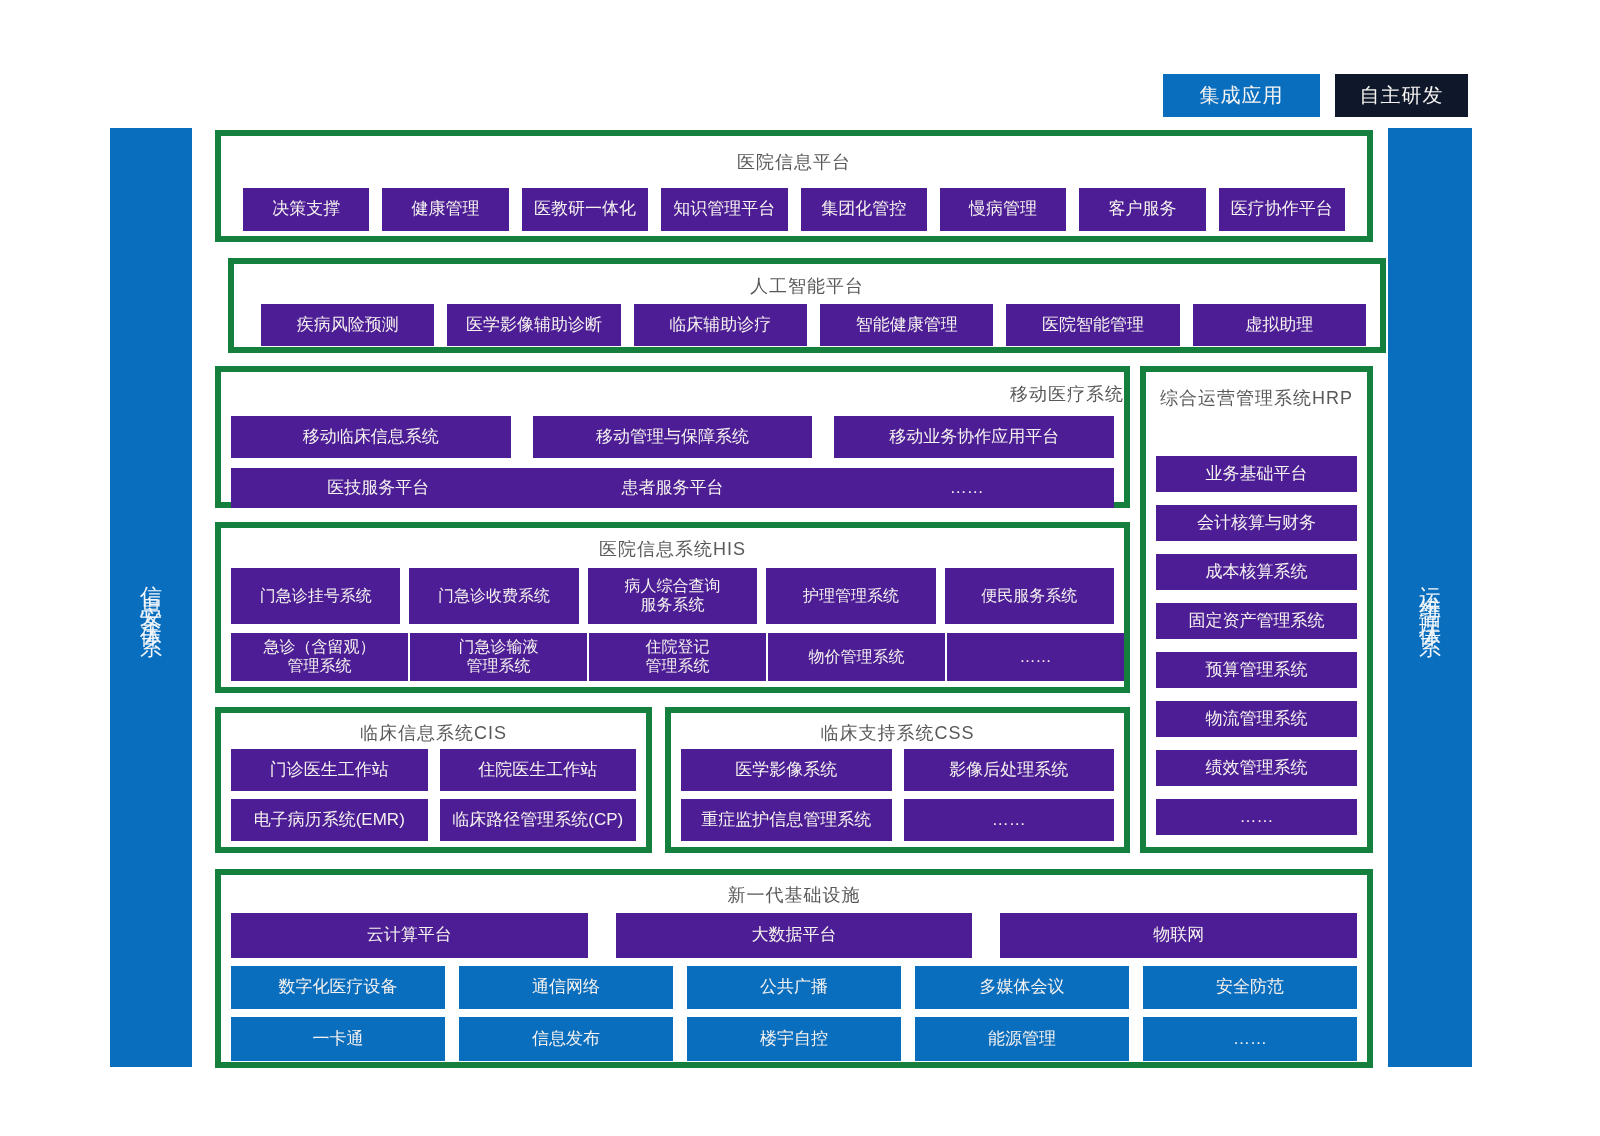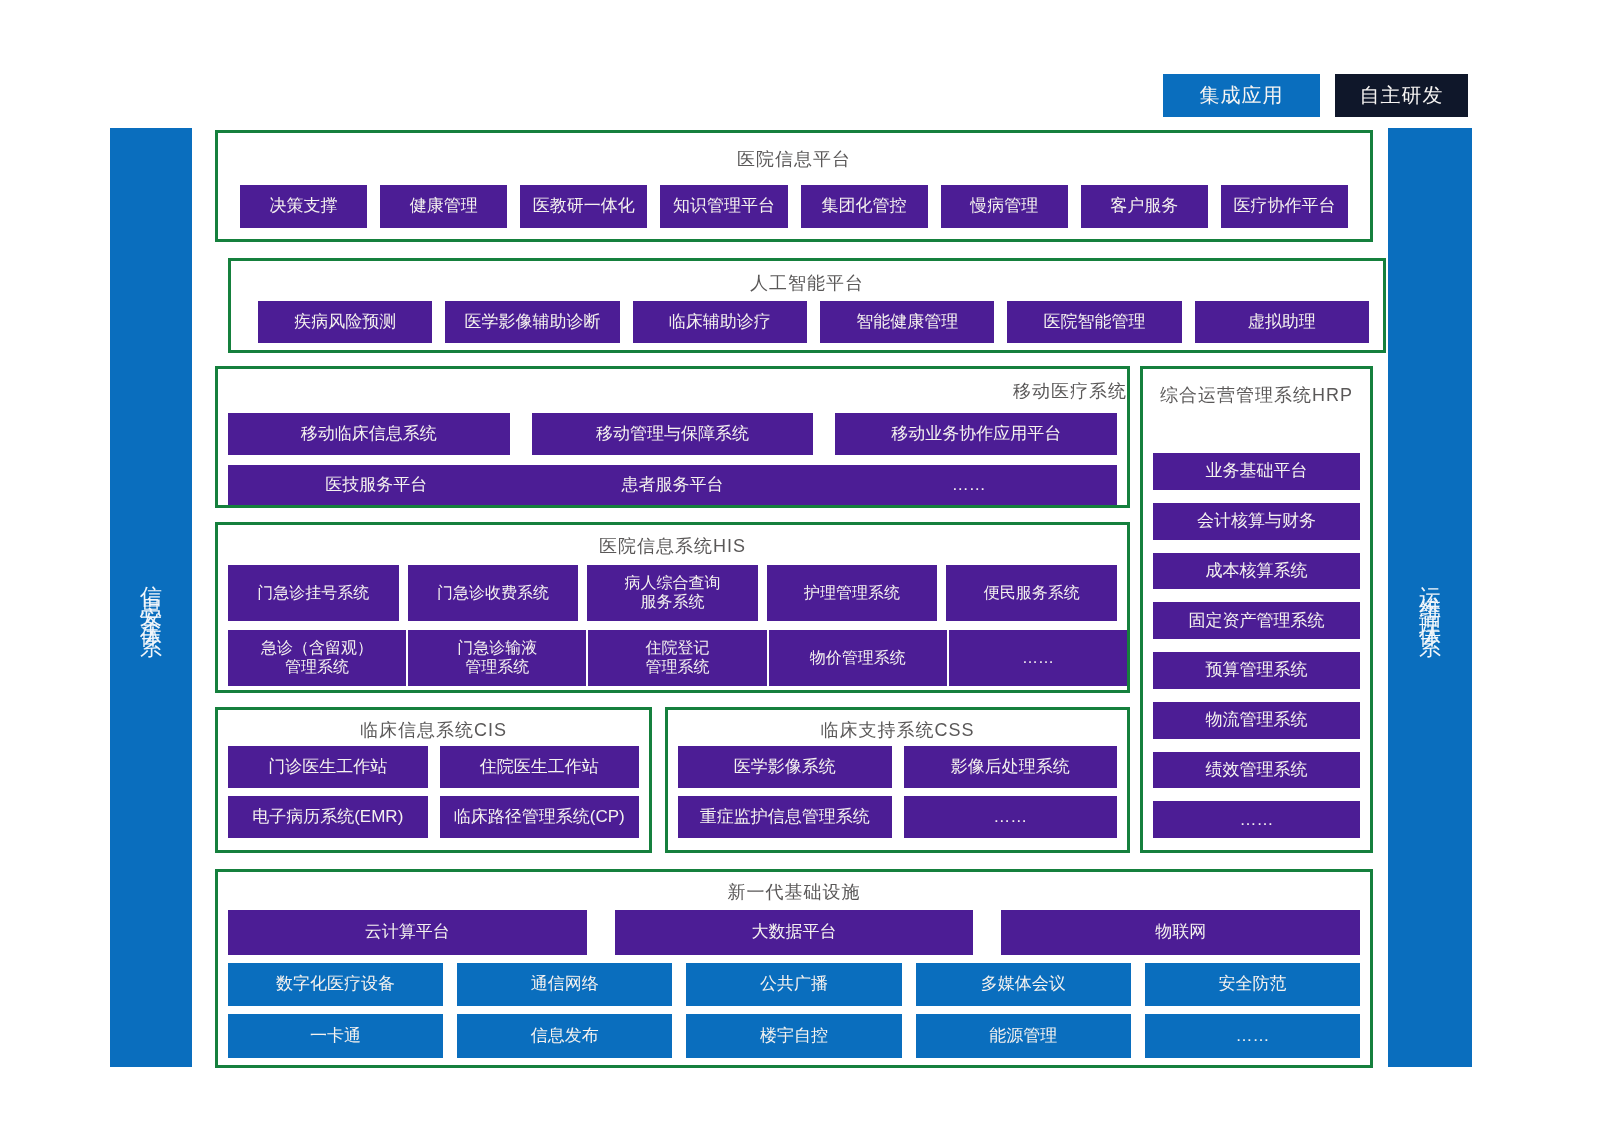--- a/index.html
+++ b/index.html
@@ -26,21 +26,21 @@
     display:flex;align-items:center;justify-content:center;
     writing-mode:vertical-rl;text-orientation:upright;
     font-size:22px;letter-spacing:10px;
   }
   .vbar.left{left:110px;}
   .vbar.right{left:1388px;width:84px;}
   
   .panel{
     position:absolute;
     background:#ffffff;
-    border:3px solid #15803d;
+    border:6px solid #15803d;
     box-sizing:border-box;
   }
   .panel-title{
     position:absolute;left:0;right:0;
     text-align:center;
     color:#5a5858;font-size:18px;letter-spacing:1px;
   }
   .row,.col{position:absolute;box-sizing:border-box;}
   .row{display:grid;grid-auto-flow:column;grid-auto-columns:1fr;}
   .col{display:flex;flex-direction:column;margin-top:36px;}
@@ -126,21 +126,21 @@
   <section class="panel" style="left:215px;top:522px;width:915px;height:171px;">
     <div class="panel-title" style="top:9px;">医院信息系统HIS</div>
     <div class="row" style="left:10px;right:10px;top:40px;height:56px;gap:9px;">
         <div class="box dark his-box">门急诊挂号系统</div>
         <div class="box dark his-box">门急诊收费系统</div>
         <div class="box dark his-box">病人综合查询
 服务系统</div>
         <div class="box dark his-box">护理管理系统</div>
         <div class="box dark his-box">便民服务系统</div>
       </div>
-    <div class="row" style="left:10px;right:0;top:105px;height:56px;gap:2px;">
+    <div class="row" style="left:10px;right:0;top:105px;height:48px;gap:2px;">
         <div class="box dark his-box">急诊（含留观）
 管理系统</div>
         <div class="box dark his-box">门急诊输液
 管理系统</div>
         <div class="box dark his-box">住院登记
 管理系统</div>
         <div class="box dark his-box">物价管理系统</div>
         <div class="box dark his-box">……</div>
       </div>
   </section>

